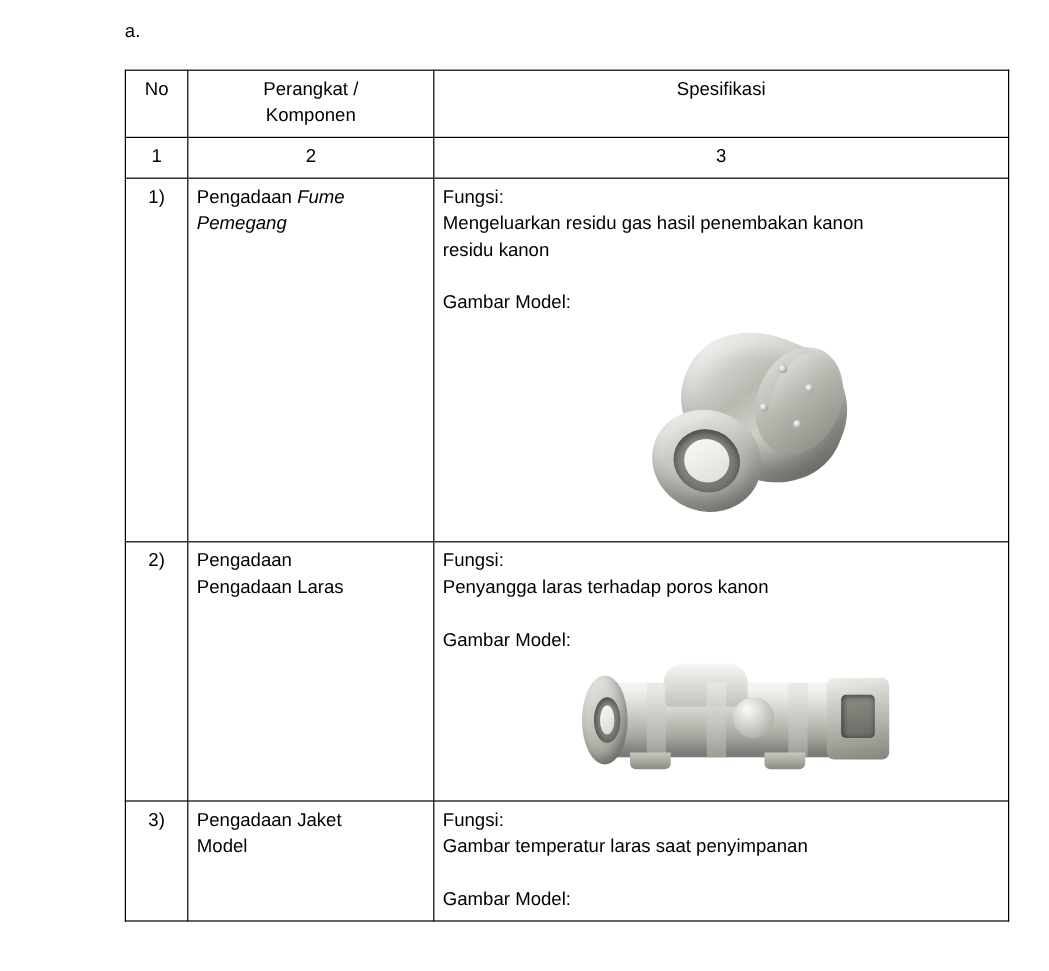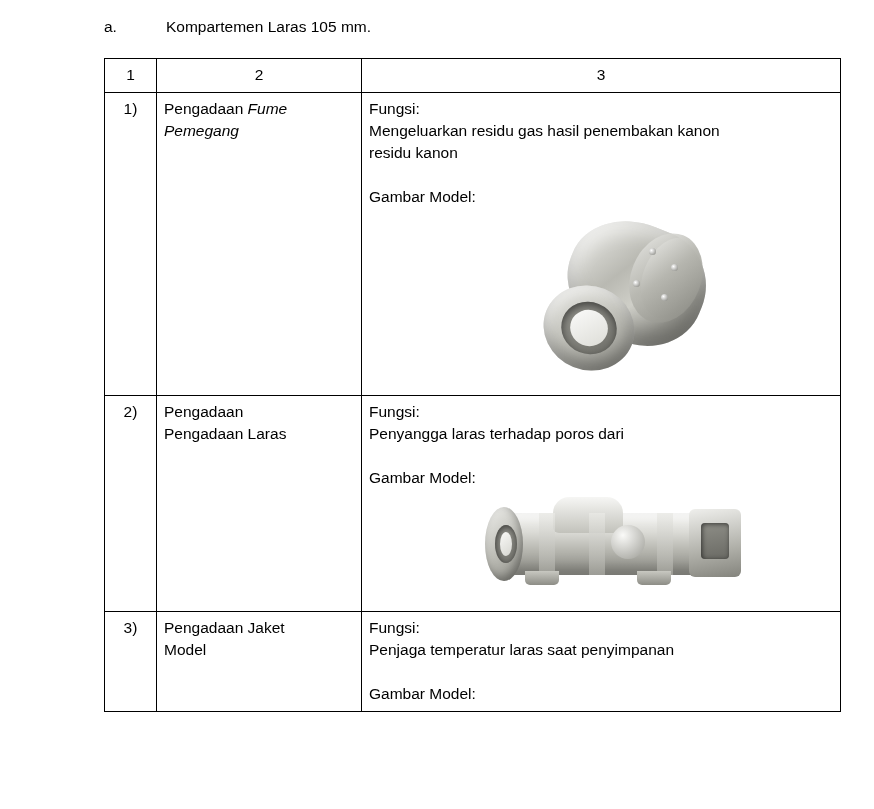--- a/index.html
+++ b/index.html
@@ -247,30 +247,37 @@
     background: linear-gradient(180deg,#c8c8c1,#8d8d86);
   }
 </style>
 </head>
 <body>
 
 <div class="page">
 
   <div class="heading">
     <span class="heading-label">a.</span>
-    <span class="heading-text">Kompartemen Laras 105 mm.</span>
   </div>
 
   <table class="doc-table">
     <colgroup>
       <col class="c-no">
       <col class="c-komp">
       <col class="c-spec">
     </colgroup>
     <tbody>
+      <tr>
+        <td class="hdr-cell center">No</td>
+        <td class="hdr-cell">
+          <span class="blockline">Perangkat /</span>
+          <span class="blockline">Komponen</span>
+        </td>
+        <td class="hdr-cell">Spesifikasi</td>
+      </tr>
 
       <tr class="numrow">
         <td>1</td>
         <td>2</td>
         <td>3</td>
       </tr>
 
       <tr>
         <td class="num-cell">1)</td>
         <td>
@@ -300,21 +307,21 @@
       </tr>
 
       <tr>
         <td class="num-cell">2)</td>
         <td>
           <span class="blockline">Pengadaan</span>
           <span class="blockline">Pengadaan Laras</span>
         </td>
         <td>
           <span class="blockline">Fungsi:</span>
-          <span class="blockline">Penyangga laras terhadap poros dari</span>
+          <span class="blockline">Penyangga laras terhadap poros kanon</span>
           <span class="blockline gap"></span>
           <span class="blockline">Gambar Model:</span>
           <span class="fig-wrap">
             <span class="fig2">
               <span class="main"></span>
               <span class="hump"></span>
               <span class="seg" style="left:78px;"></span>
               <span class="seg" style="left:128px;"></span>
               <span class="seg" style="left:196px;"></span>
               <span class="boss"></span>
@@ -331,20 +338,20 @@
       </tr>
 
       <tr>
         <td class="num-cell">3)</td>
         <td>
           <span class="blockline">Pengadaan Jaket</span>
           <span class="blockline">Model</span>
         </td>
         <td>
           <span class="blockline">Fungsi:</span>
-          <span class="blockline">Penjaga temperatur laras saat penyimpanan</span>
+          <span class="blockline">Gambar temperatur laras saat penyimpanan</span>
           <span class="blockline gap"></span>
           <span class="blockline">Gambar Model:</span>
         </td>
       </tr>
     </tbody>
   </table>
 </div>
 
 </body></html>

